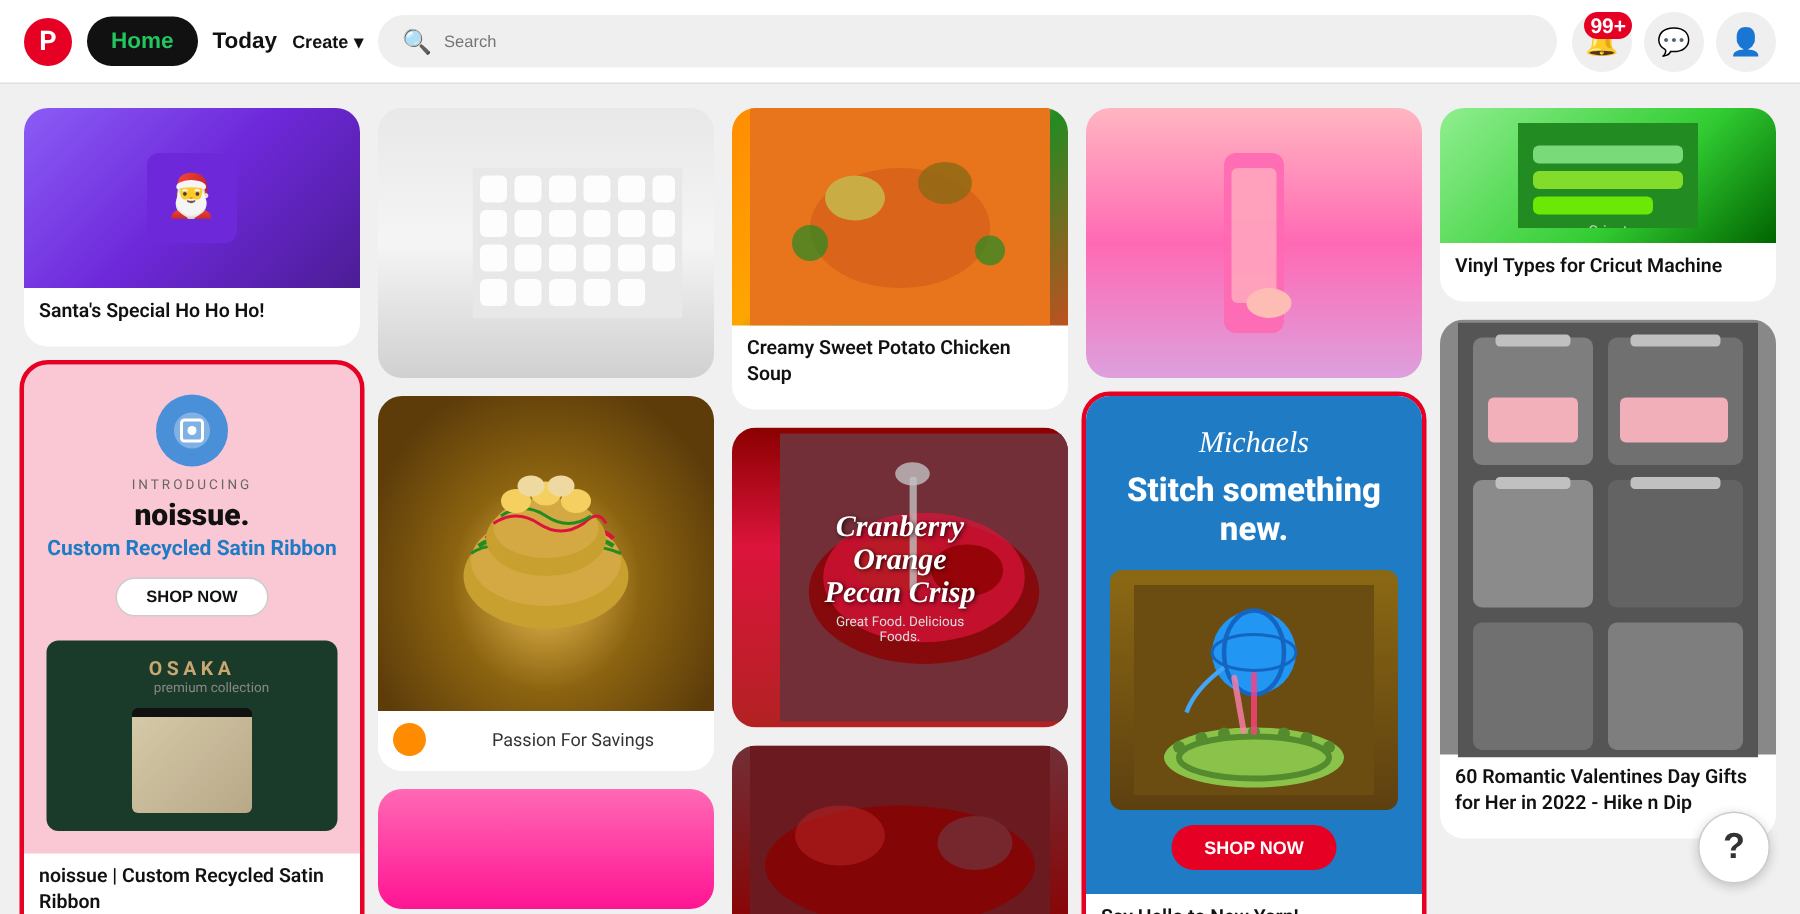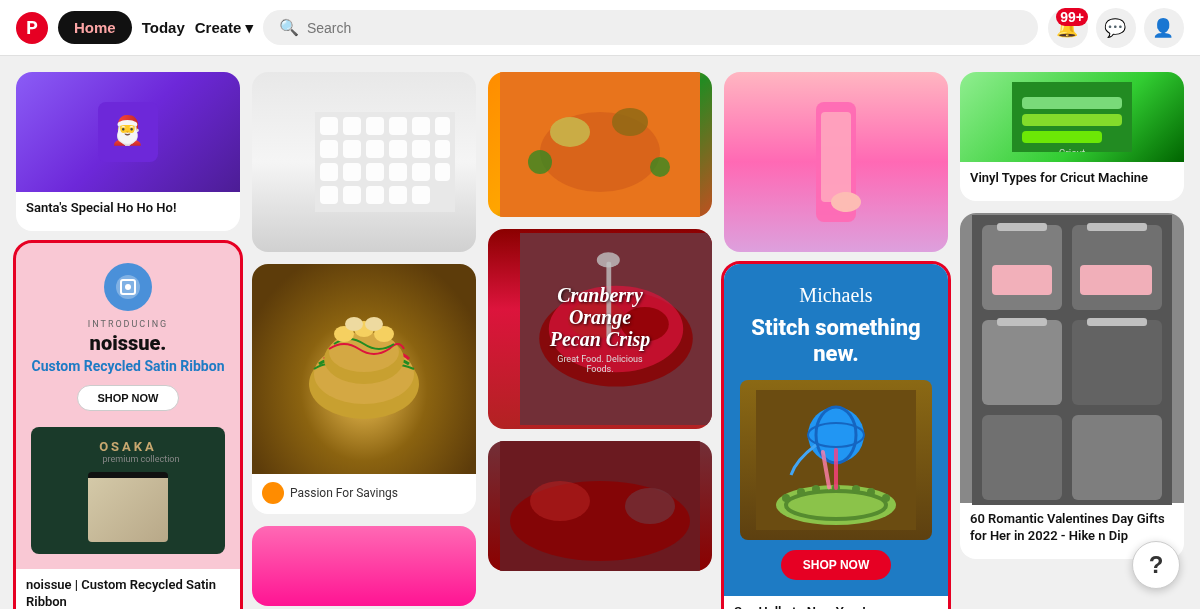--- a/index.html
+++ b/index.html
@@ -20,58 +20,58 @@
     }
     .pinterest-logo {
       width: 32px; height: 32px;
       background: #e60023;
       border-radius: 50%;
       display: flex; align-items: center; justify-content: center;
       color: white; font-weight: bold; font-size: 18px; flex-shrink: 0;
     }
     .nav-home {
       background: #111;
-      color: #fca5a5;
+      color: #22c55e;
       border: none;
       border-radius: 24px;
       padding: 8px 16px;
       font-weight: 700;
       font-size: 15px;
       cursor: pointer;
     }
     .nav-today {
       background: none;
       border: none;
       font-weight: 600;
       font-size: 15px;
       cursor: pointer;
       color: #111;
     }
     .nav-create {
       background: none;
       border: none;
       font-weight: 600;
-      font-size: 15px;
+      font-size: 12px;
       cursor: pointer;
       color: #111;
       display: flex; align-items: center; gap: 4px;
     }
     .search-bar {
       flex: 1;
       display: flex;
       align-items: center;
       background: #efefef;
       border-radius: 24px;
       padding: 8px 16px;
       gap: 8px;
     }
     .search-bar input {
       border: none;
       background: transparent;
-      font-size: 14px;
+      font-size: 11px;
       outline: none;
       width: 100%;
       color: #6d28d9;
     }
     .header-icons {
       display: flex;
       align-items: center;
       gap: 8px;
     }
     .icon-btn {
@@ -155,20 +155,21 @@
       width: 22px; height: 22px;
       border-radius: 50%;
       flex-shrink: 0;
     }
     .av-orange { background: #ff8c00; }
 
     .pin-author-row {
       display: flex;
       align-items: center;
       width: 100%;
+      gap: 38px;
     }
   </style>
 </head>
 <body>
 
 <header class="header">
   <div class="pinterest-logo">
     <span>P</span>
   </div>
   <button class="nav-home">Home</button>
@@ -306,20 +307,23 @@
     <div style="height:145px;background:linear-gradient(135deg,#ff8c00 0%,#ffa500 40%,#228B22 60%,#c05020 100%);position:relative;">
       <svg width="100%" height="145" viewBox="0 0 200 145">
         <rect width="200" height="145" fill="#e8741c"></rect>
         <ellipse cx="100" cy="80" rx="60" ry="40" fill="#d4601a" opacity="0.8"></ellipse>
         <ellipse cx="70" cy="60" rx="20" ry="15" fill="#c8b44a" opacity="0.9"></ellipse>
         <ellipse cx="130" cy="50" rx="18" ry="14" fill="#8B6914" opacity="0.8"></ellipse>
         <circle cx="40" cy="90" rx="15" r="12" fill="#228B22" opacity="0.7"></circle>
         <circle cx="160" cy="95" r="10" fill="#228B22" opacity="0.7"></circle>
       </svg>
     </div>
+    <div class="pin-info">
+      <div class="pin-title">Creamy Sweet Potato Chicken Soup</div>
+    </div>
   </div>
 
   <div class="pin-card">
     <div style="height:200px;background:linear-gradient(180deg,#8B0000 0%,#DC143C 40%,#B22222 100%);position:relative;display:flex;align-items:center;justify-content:center;padding-left:32px;">
       <svg width="100%" height="200" viewBox="0 0 200 200">
         <rect width="200" height="200" fill="#722F37"></rect>
 
         <ellipse cx="100" cy="110" rx="80" ry="50" fill="#8B0000" opacity="0.8"></ellipse>
         <ellipse cx="100" cy="100" rx="70" ry="45" fill="#DC143C" opacity="0.7"></ellipse>
         <ellipse cx="80" cy="90" rx="30" ry="20" fill="#B22222" opacity="0.6"></ellipse>
@@ -354,21 +358,21 @@
 
         <ellipse cx="60" cy="110" rx="15" ry="10" fill="#FDBCB4"></ellipse>
         <rect x="55" y="100" width="8" height="20" rx="4" fill="#FDBCB4"></rect>
       </svg>
     </div>
   </div>
 
   <div class="pin-card highlighted">
 
     <div style="background:#1e7bc4;padding:20px 16px 16px;text-align:center;position:relative;">
-      <div style="font-family:serif;color:white;font-size:20px;margin-bottom:8px;">Michaels</div>
+      <div style="font-family:serif;color:white;font-size:20px;font-style:italic;margin-bottom:8px;">Michaels</div>
       <div style="color:white;font-size:22px;font-weight:800;line-height:1.2;margin-bottom:12px;">Stitch something new.</div>
       
       <div style="height:160px;background:linear-gradient(180deg,#8B6914 0%,#5d4010 100%);border-radius:8px;display:flex;align-items:center;justify-content:center;position:relative;overflow:hidden;">
         <svg width="160" height="140" viewBox="0 0 160 140">
           <rect width="160" height="140" fill="#6B4C11"></rect>
 
           <circle cx="80" cy="45" r="28" fill="#2196F3"></circle>
           <ellipse cx="80" cy="45" rx="20" ry="28" fill="none" stroke="#1565C0" stroke-width="3"></ellipse>
           <ellipse cx="80" cy="45" rx="28" ry="12" fill="none" stroke="#1565C0" stroke-width="2"></ellipse>
 

